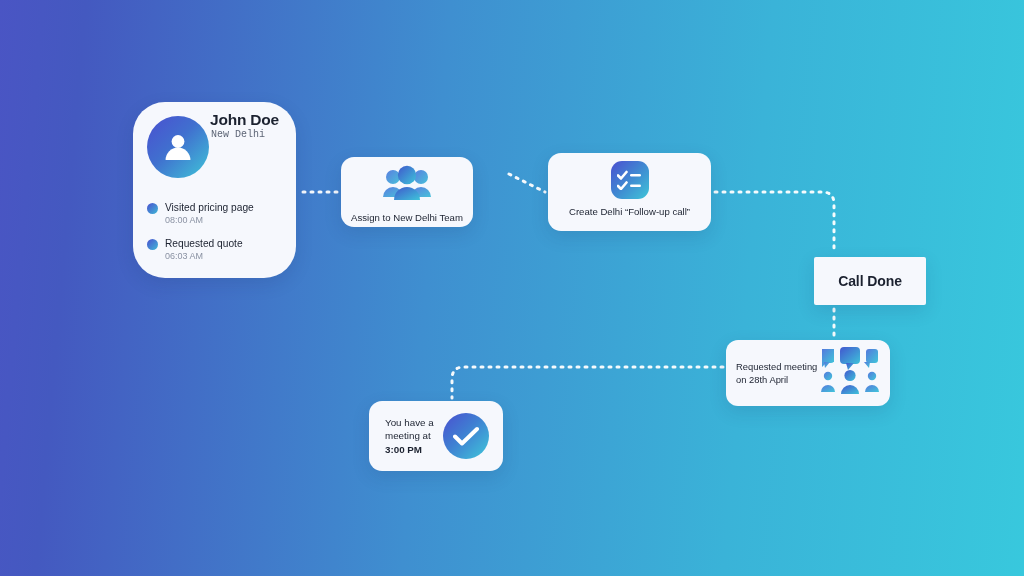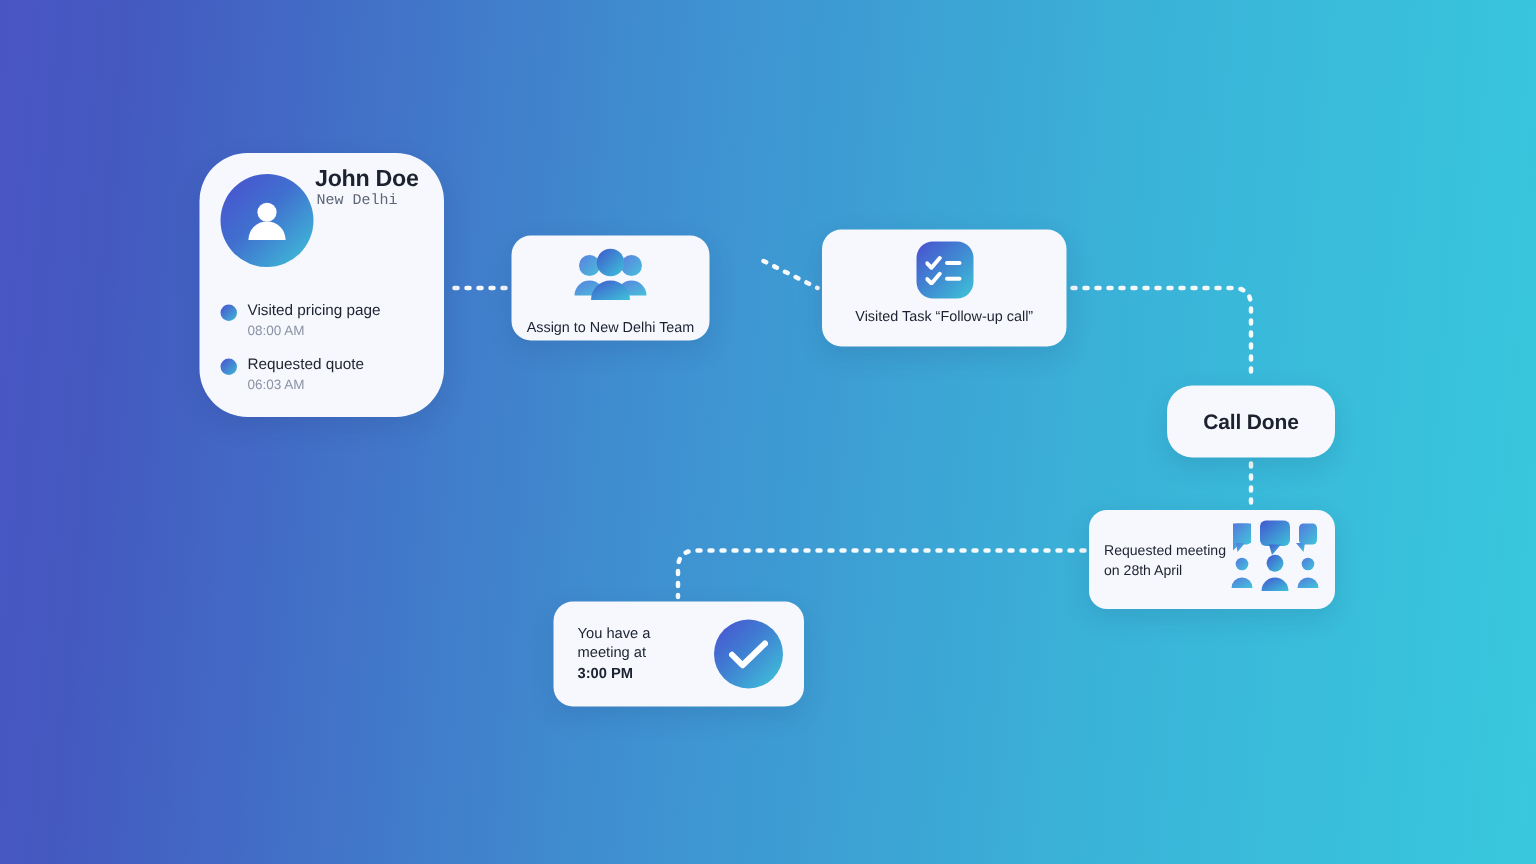--- a/index.html
+++ b/index.html
@@ -156,25 +156,25 @@
   #task-card .node-label {
     font-size: 9.6px;
     color: #1c2230;
     margin-top: 7px;
     white-space: nowrap;
   }
   #task-card .node-label b { font-weight: normal; }
 
   
   #calldone-card {
-    left: 778px;
+    left: 814px;
     top: 257px;
     width: 112px;
     height: 48px;
-    border-radius: 17px;
+    border-radius: 2px;
     display: flex;
     align-items: center;
     justify-content: center;
   }
   #calldone-card .node-label {
     font-size: 14px;
     font-weight: bold;
     color: #1c2230;
     letter-spacing: -0.1px;
   }
@@ -196,21 +196,21 @@
     color: #1c2230;
     line-height: 13px;
     max-width: 86px;
   }
   .schedule-text b { font-weight: normal; }
 
   
   #notify-card {
     left: 369px;
     top: 401px;
-    width: 167px;
+    width: 134px;
     height: 70px;
     border-radius: 13px;
     display: flex;
     align-items: center;
     justify-content: space-between;
     padding: 0 14px 0 16px;
   }
   .notify-text {
     font-size: 9.8px;
     color: #1c2230;
@@ -298,21 +298,21 @@
 
   <div class="card" id="task-card">
     <div class="task-icon">
       <svg width="26" height="20" viewBox="0 0 26 20" xmlns="http://www.w3.org/2000/svg">
         <path d="M1 5.5 L4 8.5 L9.5 2" fill="none" stroke="#ffffff" stroke-width="2.6" stroke-linecap="round" stroke-linejoin="round"></path>
         <rect x="13" y="4" width="11" height="2.6" rx="1.3" fill="#ffffff"></rect>
         <path d="M1 16 L4 19 L9.5 12.5" fill="none" stroke="#ffffff" stroke-width="2.6" stroke-linecap="round" stroke-linejoin="round"></path>
         <rect x="13" y="14.5" width="11" height="2.6" rx="1.3" fill="#ffffff"></rect>
       </svg>
     </div>
-    <div class="node-label"><span>Visited Task </span><b>“Follow-up call”</b></div>
+    <div class="node-label"><span>Create Delhi </span><b>“Follow-up call”</b></div>
   </div>
 
   <div class="card" id="calldone-card">
     <div class="node-label">Call Done</div>
   </div>
 
   <div class="card" id="schedule-card">
     <div class="schedule-text">
       <span>Requested meeting</span><br>
       <span>on </span><b>28th April</b>

